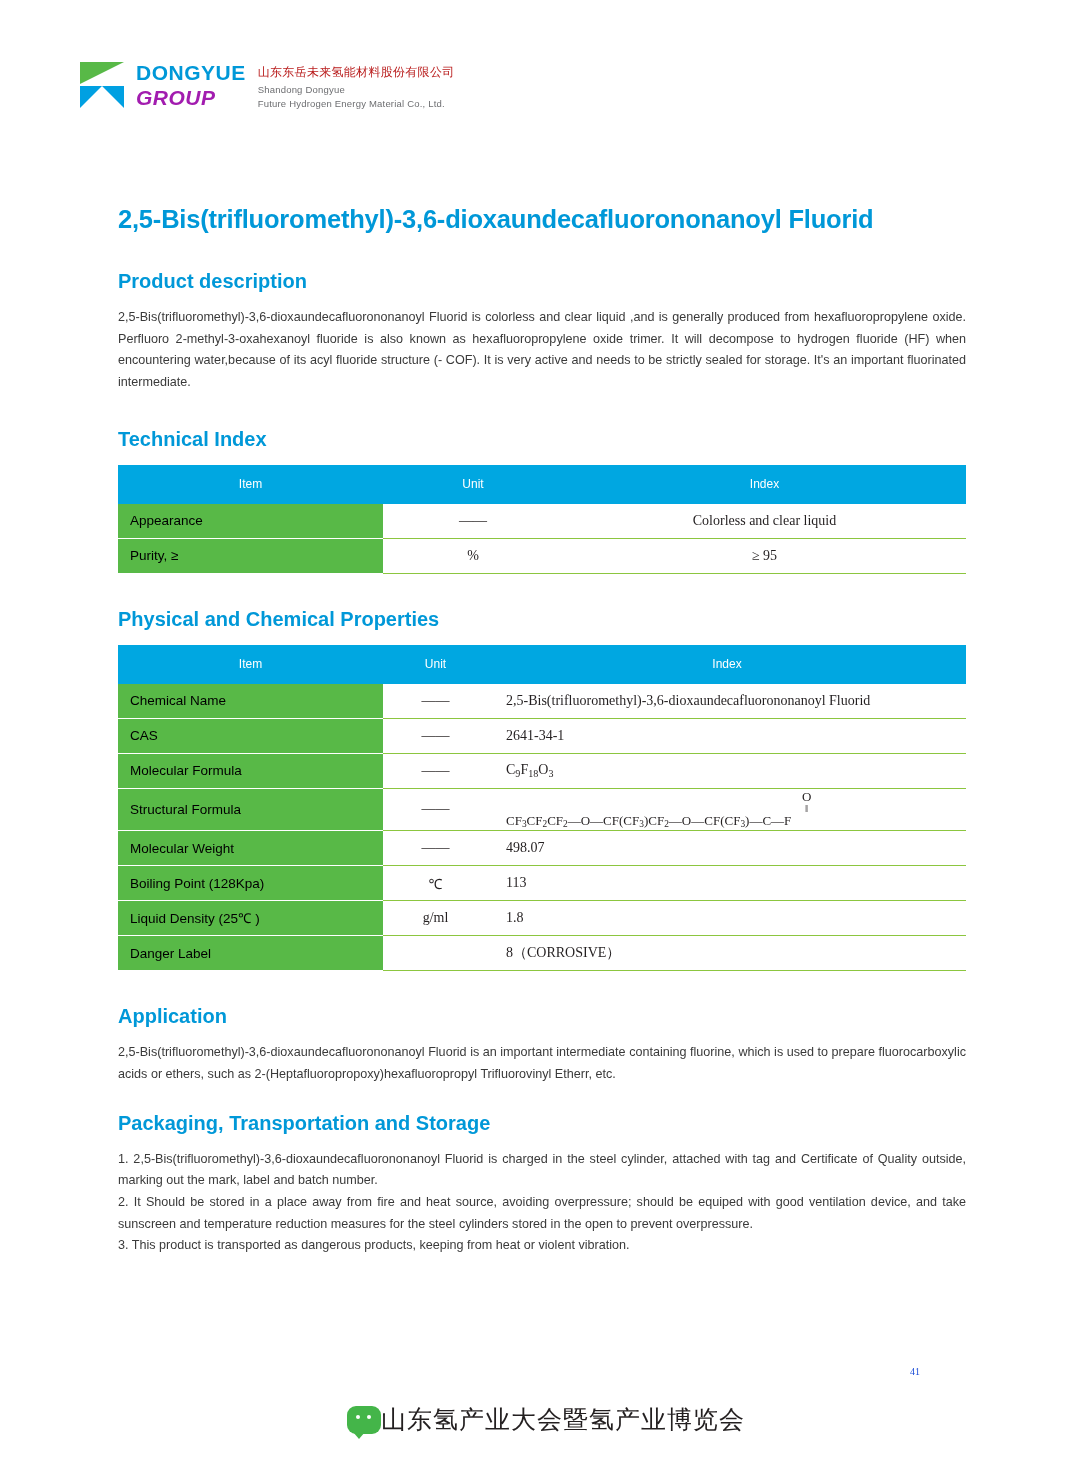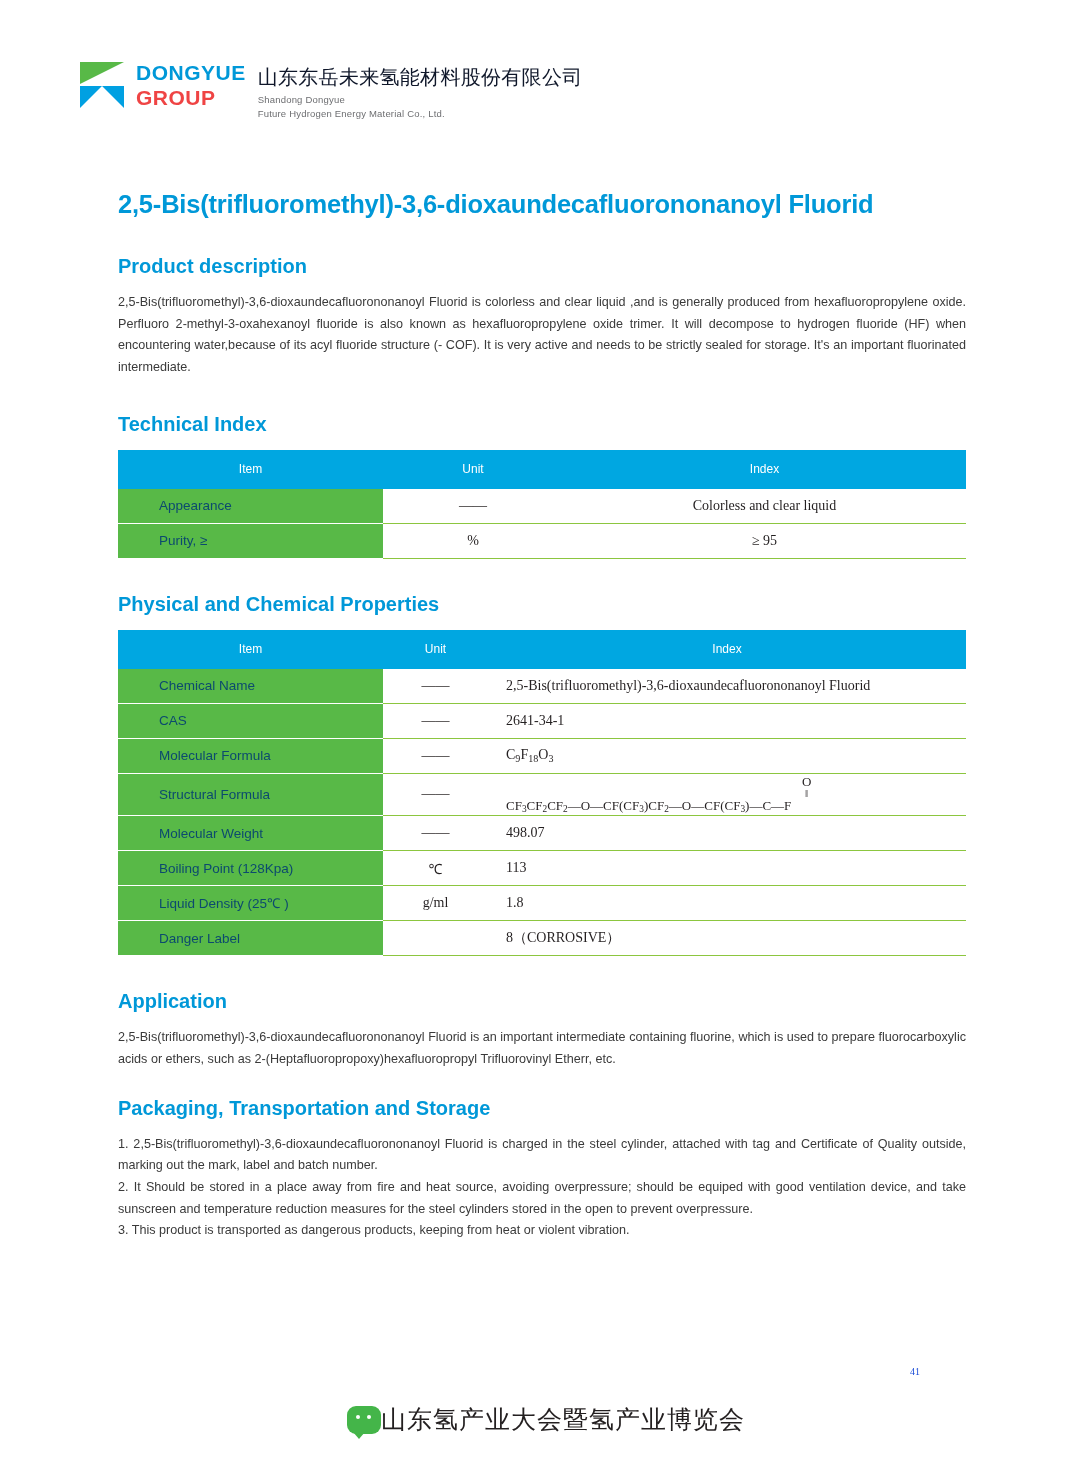--- a/index.html
+++ b/index.html
@@ -63,45 +63,46 @@
   }
   .logo-text .l1 {
     font-size: 21px;
     font-weight: bold;
     color: #0098d8;
     letter-spacing: 0.5px;
   }
   .logo-text .l2 {
     font-size: 21px;
     font-weight: bold;
-    color: #ef4444;
+    color: #a21caf;
     letter-spacing: 0.5px;
     margin-top: 4px;
+    font-style: italic;
   }
   .logo-cn {
     margin-left: 12px;
     padding-top: 2px;
   }
   .logo-cn .cn {
-    font-size: 20px;
-    color: #0f172a;
+    font-size: 12px;
+    color: #b91c1c;
     letter-spacing: 0.3px;
   }
   .logo-cn .en1, .logo-cn .en2 {
     font-size: 9.5px;
     color: #6d6e71;
     letter-spacing: 0.2px;
     margin-top: 3px;
   }
 
   
   .content {
     position: absolute;
     left: 118px;
-    top: 190px;
+    top: 205px;
     width: 848px;
   }
   h1.title {
     font-size: 25.5px;
     color: #0098d8;
     font-weight: bold;
     margin: 0 0 36px 0;
     letter-spacing: -0.2px;
   }
   h2.section {
@@ -136,22 +137,22 @@
     border: none;
   }
   table.idx td {
     font-size: 13px;
     height: 32px;
     border-bottom: 1px solid #8cc63f;
     vertical-align: middle;
   }
   table.idx td.lbl {
     background: #58b947;
-    color: #0c4a6e;
-    padding-left: 41px;
+    color: #000000;
+    padding-left: 12px;
     border-bottom: 1px solid #ffffff;
     font-size: 13.5px;
   }
   table.idx td.unit {
     text-align: center;
     color: #231f20;
     font-family: "Liberation Serif", serif;
     font-size: 14px;
   }
   table.idx td.val {

